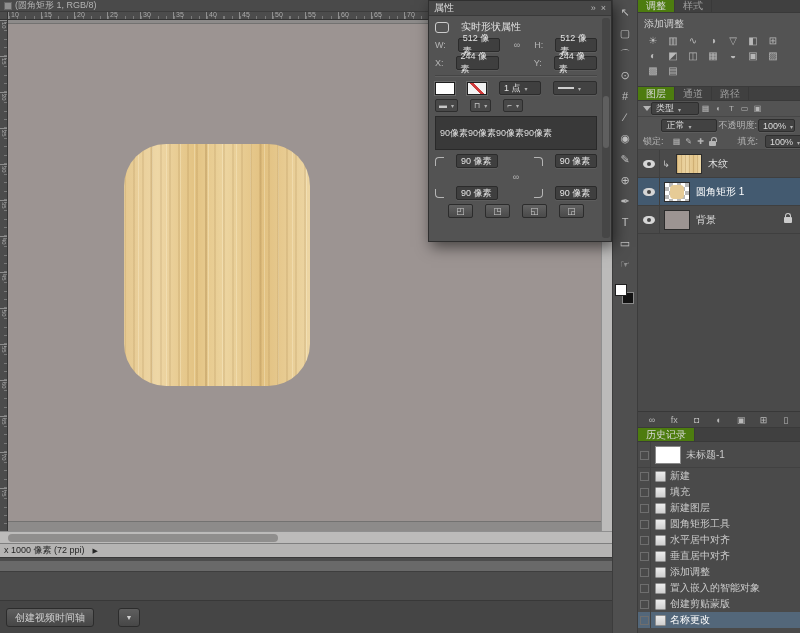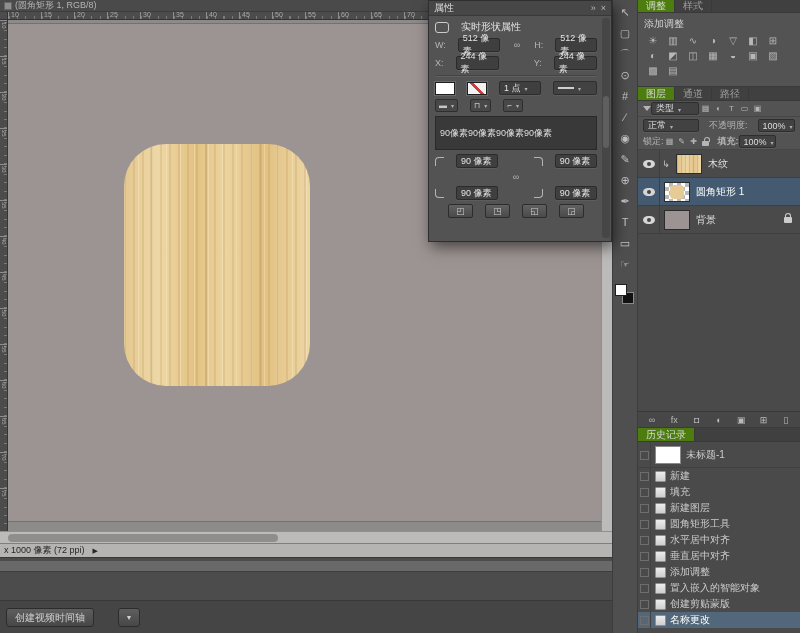--- a/index.html
+++ b/index.html
@@ -72,23 +72,23 @@
   .add-label { font-size:10px; color:#cfcfcf; padding:4px 6px 2px; }
   .adj-grid { display:flex; flex-wrap:wrap; padding:0 5px; }
   .adj-icon { width:20px; height:15px; display:flex; align-items:center; justify-content:center; font-size:10px; color:#b8b8b8; }
   .panel-layers { position:absolute; left:0; top:86px; width:100%; height:341px; border-top:1px solid #3a3a3a; display:flex; flex-direction:column; }
   .filter-row { height:16px; display:flex; align-items:center; padding:0 5px; border-bottom:1px solid #464646; }
   .funnel { width:0; height:0; border-left:4px solid transparent; border-right:4px solid transparent; border-top:5px solid #b5b5b5; }
   .selbox { display:flex; align-items:center; background:#424242; border:1px solid #2e2e2e; box-shadow:0 1px 0 rgba(255,255,255,0.06);
     height:13px; font-size:9px; color:#dddddd; padding:0 4px; border-radius:2px; }
   .caret::after { content:"▾"; font-size:6px; color:#b0b0b0; margin-left:4px; }
   .flt-icon { width:13px; text-align:center; font-size:8px; color:#b5b5b5; }
-  .blend-row { height:17px; display:flex; align-items:center; gap:10px; padding:0 5px; }
+  .blend-row { height:17px; display:flex; align-items:center; gap:1px; padding:0 5px;justify-content:flex-end; }
   .mini-label { font-size:9px; color:#b5b5b5; white-space:nowrap; }
-  .lock-row { height:16px; display:flex; align-items:center; gap:0; padding:0 5px; border-bottom:1px solid #464646; }
+  .lock-row { height:16px; display:flex; align-items:center; gap:7px; padding:0 5px; border-bottom:1px solid #464646; }
   .lock-ic { width:12px; text-align:center; font-size:8px; color:#b5b5b5; }
   .lock-ic[data-name="lock-all-icon"] { position:relative; height:10px; }
   .lock-ic[data-name="lock-all-icon"]::before { content:""; position:absolute; left:2.5px; top:4px; width:7px; height:5px; background:#b5b5b5; border-radius:1px; }
   .lock-ic[data-name="lock-all-icon"]::after { content:""; position:absolute; left:4px; top:0; width:4px; height:4px; border:1px solid #b5b5b5; border-bottom:none; border-radius:3px 3px 0 0; }
   .layer-list { flex:1; background:#4a4a4a; overflow:hidden; }
   .layer-row { display:flex; align-items:center; height:28px; border-bottom:1px solid #3f3f3f; }
   .layer-row.selected { background:#435a70; }
   .eye-cell { width:22px; height:100%; border-right:1px solid #3f3f3f; display:flex; align-items:center; justify-content:center; flex:none; }
   .eye { width:12px; height:8px; border-radius:50%/60%; background:#d6d6d6; position:relative; }
   .eye::after { content:""; position:absolute; left:4px; top:2px; width:4px; height:4px; border-radius:50%; background:#454545; }
@@ -412,21 +412,21 @@
       </div>
       <div class="lock-row" data-name="lock-row">
         <span class="mini-label" data-name="lock-label">锁定:</span>
         <span data-name="lock-icon-group" style="display:flex;">
 
         <span class="lock-ic" data-name="lock-transparency-icon">▦</span>
             <span class="lock-ic" data-name="lock-paint-icon">✎</span>
             <span class="lock-ic" data-name="lock-position-icon">✚</span>
             <span class="lock-ic" data-name="lock-all-icon"></span>
           </span>
-        <span class="mini-label" data-name="fill-label" style="margin-left:6px;font-weight:bold;">填充:</span>
+        <span class="mini-label" data-name="fill-label" style="margin-left:12px;">填充:</span>
         <span class="selbox" style="width:37px;" data-name="fill-input">
           <span>100%</span>
           <span class="caret" data-name="caret-down-icon"></span>
         </span>
       </div>
       <div class="layer-list" data-name="layer-list">
 
       <div class="layer-row clipped" data-name="layer-row-wood">
             <span class="eye-cell" data-name="visibility-toggle">
               <span class="eye" data-name="eye-icon"></span>

